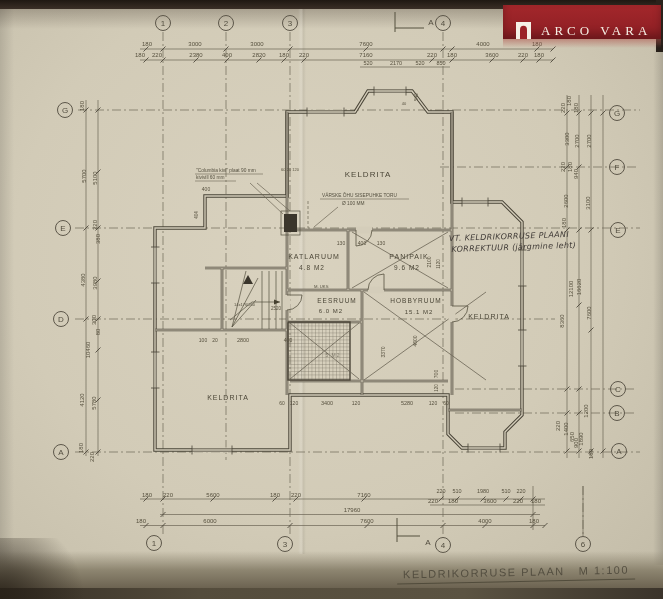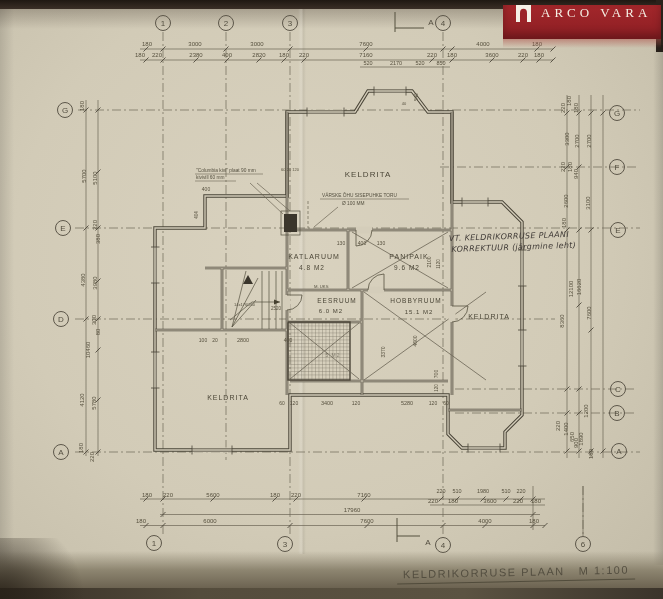--- a/index.html
+++ b/index.html
@@ -14,21 +14,21 @@
   .crease{position:absolute;left:298px;top:9px;width:8px;height:545px;
           background:linear-gradient(90deg,rgba(0,0,0,0),rgba(255,255,255,.16) 40%,rgba(0,0,0,.06) 70%,rgba(0,0,0,0));}
   .bottom-band{position:absolute;left:0;top:551px;width:663px;height:48px;
           background:linear-gradient(180deg,rgba(179,170,146,0) 0%,#8d8570 40%,#6e6553 75%,#595140 100%);}
   .bottom-strip{position:absolute;left:0;top:588px;width:663px;height:11px;
           background:linear-gradient(90deg,#352e25,#544c3c 30%,#5b5342 70%,#3b342b);}
   .corner-bl{position:absolute;left:0;top:538px;width:100px;height:61px;
           background:radial-gradient(circle at 0% 100%, rgba(40,33,24,.9), rgba(40,33,24,0) 72%);}
   .plan-svg{position:absolute;left:0;top:0;}
 
-  .logo{position:absolute;left:503px;top:5px;width:158px;height:34px;display:flex;align-items:flex-start;
+  .logo{position:absolute;left:503px;top:5px;width:158px;height:34px;display:flex;align-items:flex-end;
         background:linear-gradient(180deg,#a3272b,#8c1e23);box-shadow:inset 0 -5px 8px rgba(0,0,0,.25);}
   .logo-icon{margin-left:13px;display:block;}
   .logo-text{margin-left:10px;color:#f5efe4;font-family:"Liberation Serif",serif;font-size:13px;letter-spacing:4px;white-space:nowrap;}
   .logo-reflection{position:absolute;left:503px;top:39px;width:158px;height:9px;
         background:linear-gradient(180deg,rgba(173,77,70,.5),rgba(173,77,70,0));}
 
   .title-block{position:absolute;left:388px;top:566px;width:256px;text-align:center;transform:rotate(-1.2deg);
         color:#4b4639;opacity:.85;font-size:11px;letter-spacing:1.5px;white-space:nowrap;}
   .title-inner{display:inline-block;border-bottom:1.5px solid rgba(70,65,50,.9);padding:0 6px 3px 6px;}
   .title-scale{margin-left:14px;}

